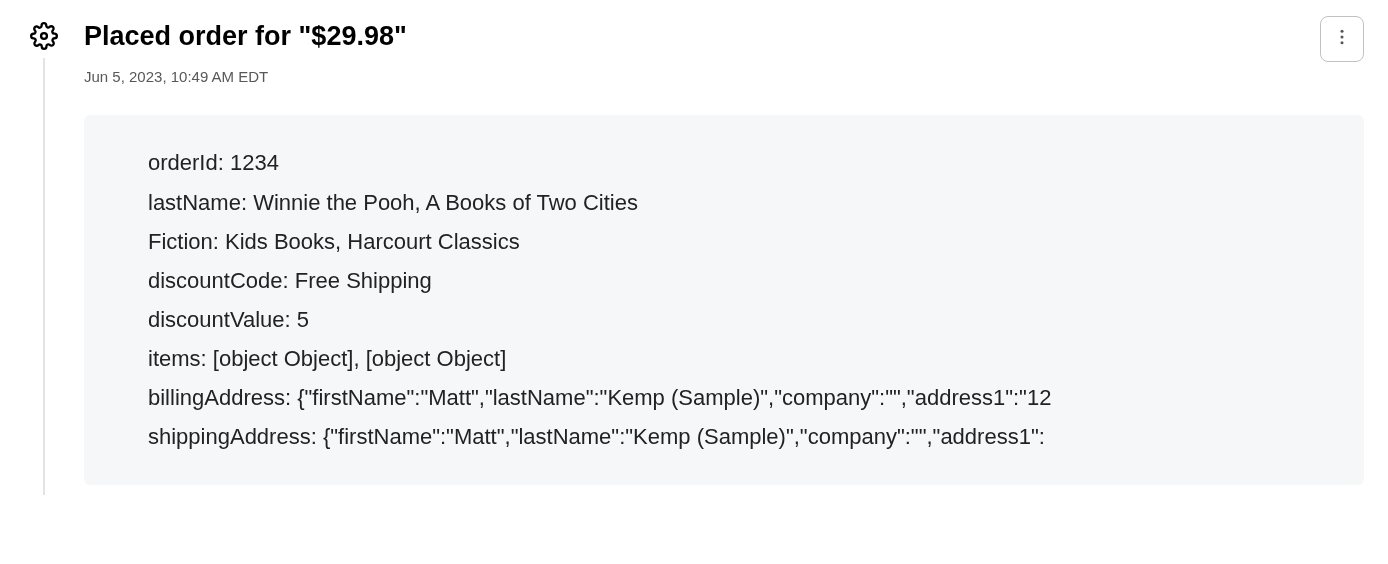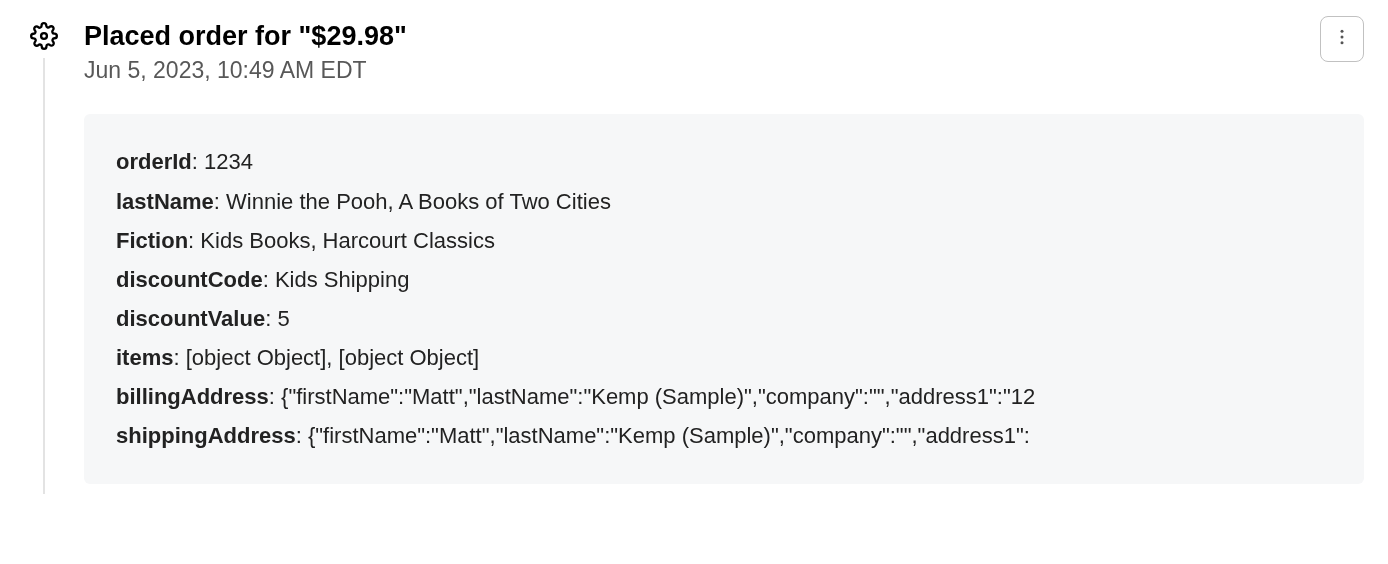--- a/index.html
+++ b/index.html
@@ -49,22 +49,22 @@
     justify-content: space-between;
     gap: 16px;
   }
   .title {
     font-size: 27px;
     font-weight: 700;
     line-height: 1.2;
     color: #000;
   }
   .timestamp {
-    margin-top: 5px;
-    font-size: 23px;
+    margin-top: 16px;
+    font-size: 15px;
     color: #585858;
   }
   .more-button {
     width: 44px;
     height: 46px;
     border: 1px solid #c1c1c1;
     border-radius: 8px;
     background: #fff;
     display: flex;
     align-items: center;
@@ -77,21 +77,21 @@
     margin-top: 30px;
     background: #f6f7f8;
     border-radius: 6px;
     padding: 28px 32px 28px 32px;
     font-size: 22px;
     line-height: 1.78;
     color: #222;
     white-space: nowrap;
     overflow: hidden;
   }
-  .kv-key { font-weight: 700; }
+  .kv-key { font-weight: 400; margin-left: 32px; }
   .kv-sep { font-weight: 400; }
   .kv-val { font-weight: 400; }
   .kv-row { overflow: hidden; text-overflow: clip; }
 </style>
 </head>
 <body>
 
 <div class="event-row">
   <div class="timeline-line"></div>
   <div class="icon-col">
@@ -117,20 +117,20 @@
             <circle cx="12" cy="19" r="1.8"></circle>
           </svg>
         </span>
       </div>
     </div>
 
     <div class="details-box">
       <div class="kv-row"><span class="kv-key">orderId</span><span class="kv-sep">: </span><span class="kv-val">1234</span></div>
       <div class="kv-row"><span class="kv-key">lastName</span><span class="kv-sep">: </span><span class="kv-val">Winnie the Pooh, A Books of Two Cities</span></div>
       <div class="kv-row"><span class="kv-key">Fiction</span><span class="kv-sep">: </span><span class="kv-val">Kids Books, Harcourt Classics</span></div>
-      <div class="kv-row"><span class="kv-key">discountCode</span><span class="kv-sep">: </span><span class="kv-val">Kids Shipping</span></div>
+      <div class="kv-row"><span class="kv-key">discountCode</span><span class="kv-sep">: </span><span class="kv-val">Free Shipping</span></div>
       <div class="kv-row"><span class="kv-key">discountValue</span><span class="kv-sep">: </span><span class="kv-val">5</span></div>
       <div class="kv-row"><span class="kv-key">items</span><span class="kv-sep">: </span><span class="kv-val">[object Object], [object Object]</span></div>
       <div class="kv-row"><span class="kv-key">billingAddress</span><span class="kv-sep">: </span><span class="kv-val">{"firstName":"Matt","lastName":"Kemp (Sample)","company":"","address1":"12</span></div>
       <div class="kv-row"><span class="kv-key">shippingAddress</span><span class="kv-sep">: </span><span class="kv-val">{"firstName":"Matt","lastName":"Kemp (Sample)","company":"","address1":</span></div>
     </div>
   </div>
 </div>
 
 </body></html>

